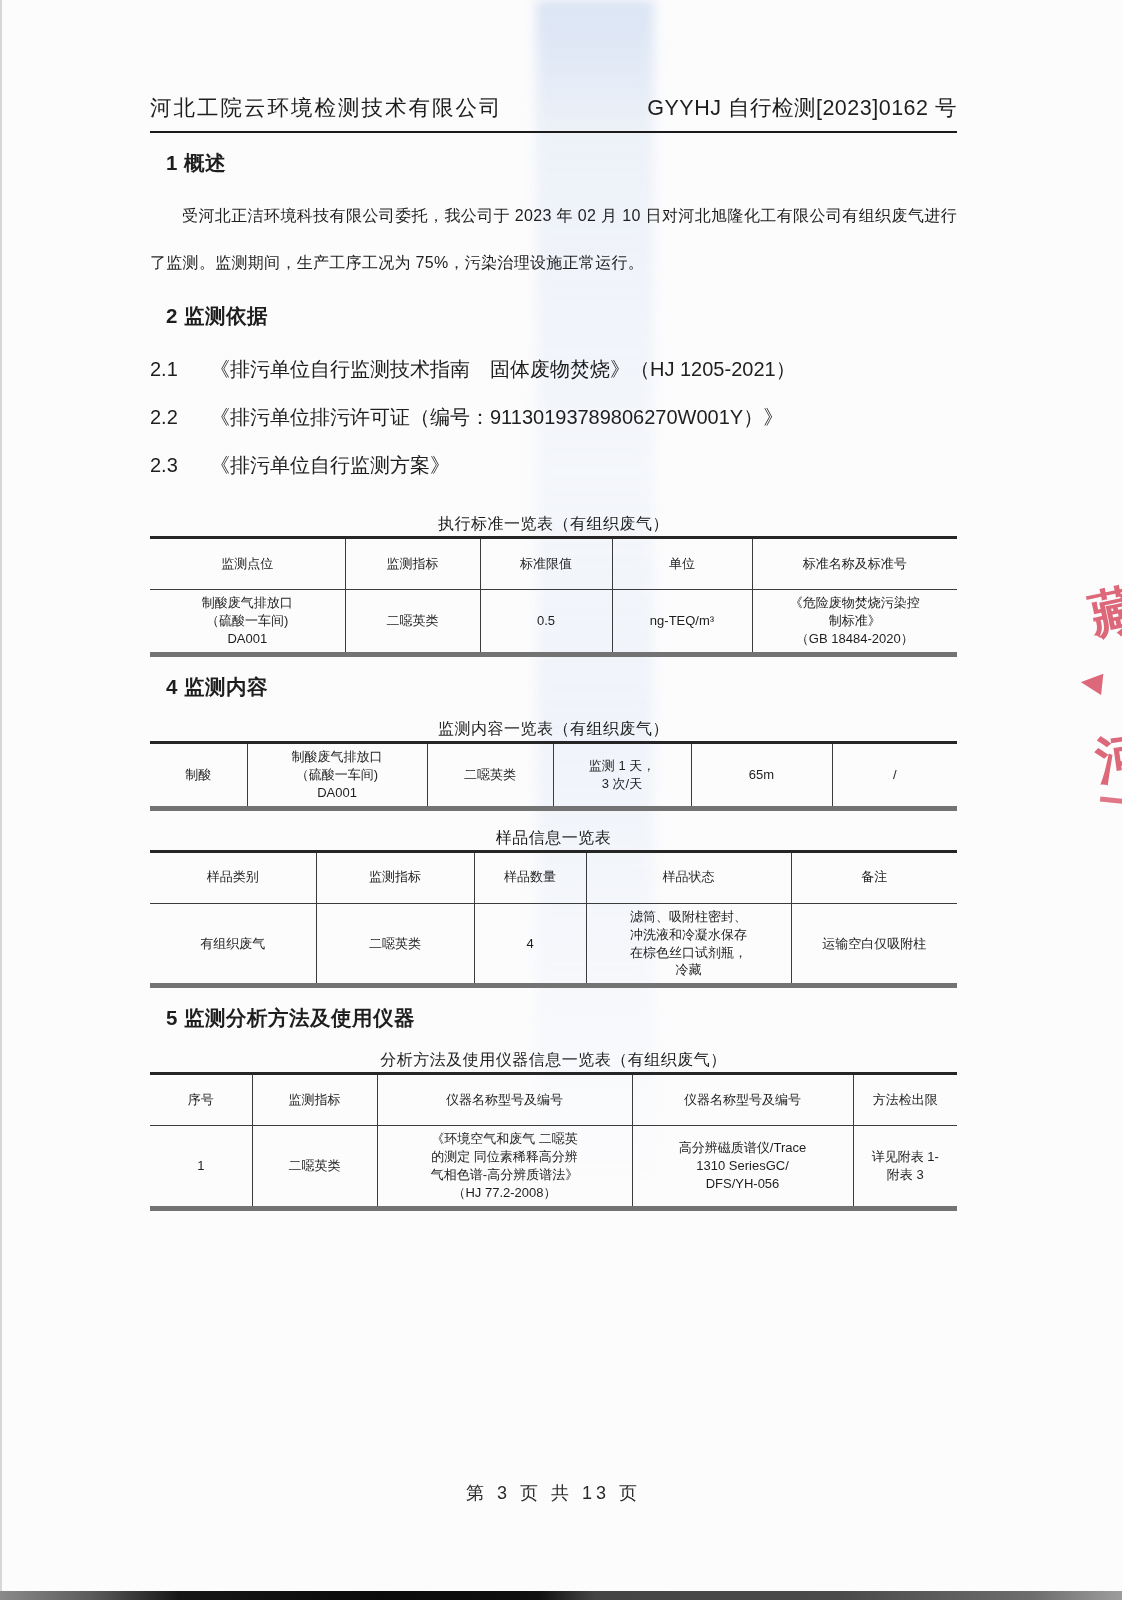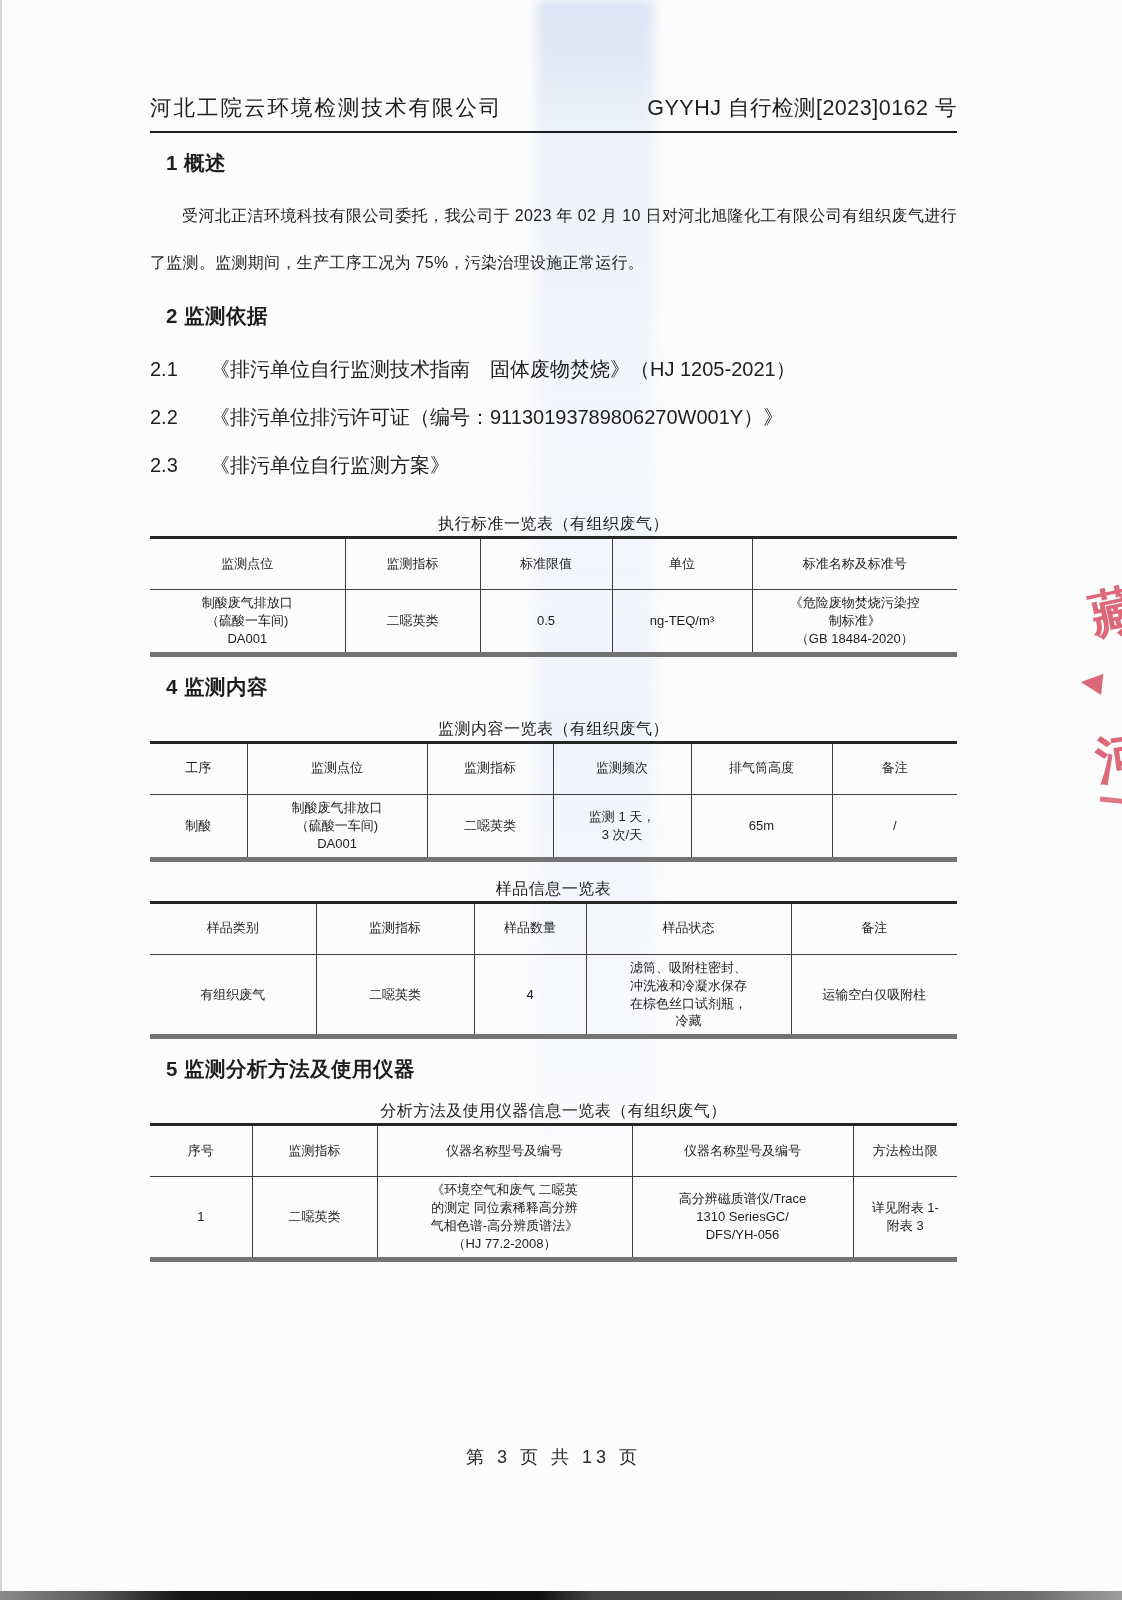--- a/index.html
+++ b/index.html
@@ -83,21 +83,21 @@
     text-align:center; vertical-align:middle;
     font-weight:normal;
     white-space:pre-line;
     padding:4px 4px;
   }
   .tbl th { height:52px; line-height:1.3; }
   .tbl td { line-height:1.38; }
   .tbl th:first-child, .tbl td:first-child { border-left:none; }
   .tbl th:last-child,  .tbl td:last-child  { border-right:none; }
   .footer {
-    position:absolute; top:1445px; left:150px; width:807px;
+    position:absolute; top:1481px; left:150px; width:807px;
     text-align:center; font-size:18px; letter-spacing:4px; color:#2a2a2a;
   }
   .stamp {
     position:absolute; color:rgba(211,62,84,0.78);
     font-weight:bold; pointer-events:none;
   }
   .stamp-1 { left:1090px; top:578px; font-size:52px; transform:rotate(-12deg); }
   .stamp-2 { left:1082px; top:666px; font-size:26px; transform:rotate(6deg); }
   .stamp-3 { left:1096px; top:724px; font-size:52px; transform:rotate(-8deg); }
   .stamp-4 {
@@ -175,28 +175,20 @@
     <table class="tbl">
       <colgroup>
           <col style="width:97px">
           <col style="width:180px">
           <col style="width:126px">
           <col style="width:138px">
           <col style="width:141px">
           <col style="width:125px">
         </colgroup>
       <tbody>
-          <tr>
-        <th>工序</th>
-        <th>监测点位</th>
-        <th>监测指标</th>
-        <th>监测频次</th>
-        <th>排气筒高度</th>
-        <th>备注</th>
-      </tr>
       <tr>
         <td>制酸</td>
         <td>制酸废气排放口
 （硫酸一车间)
 DA001</td>
         <td>二噁英类</td>
         <td>监测 1 天，
 3 次/天</td>
         <td>65m</td>
         <td>/</td>

